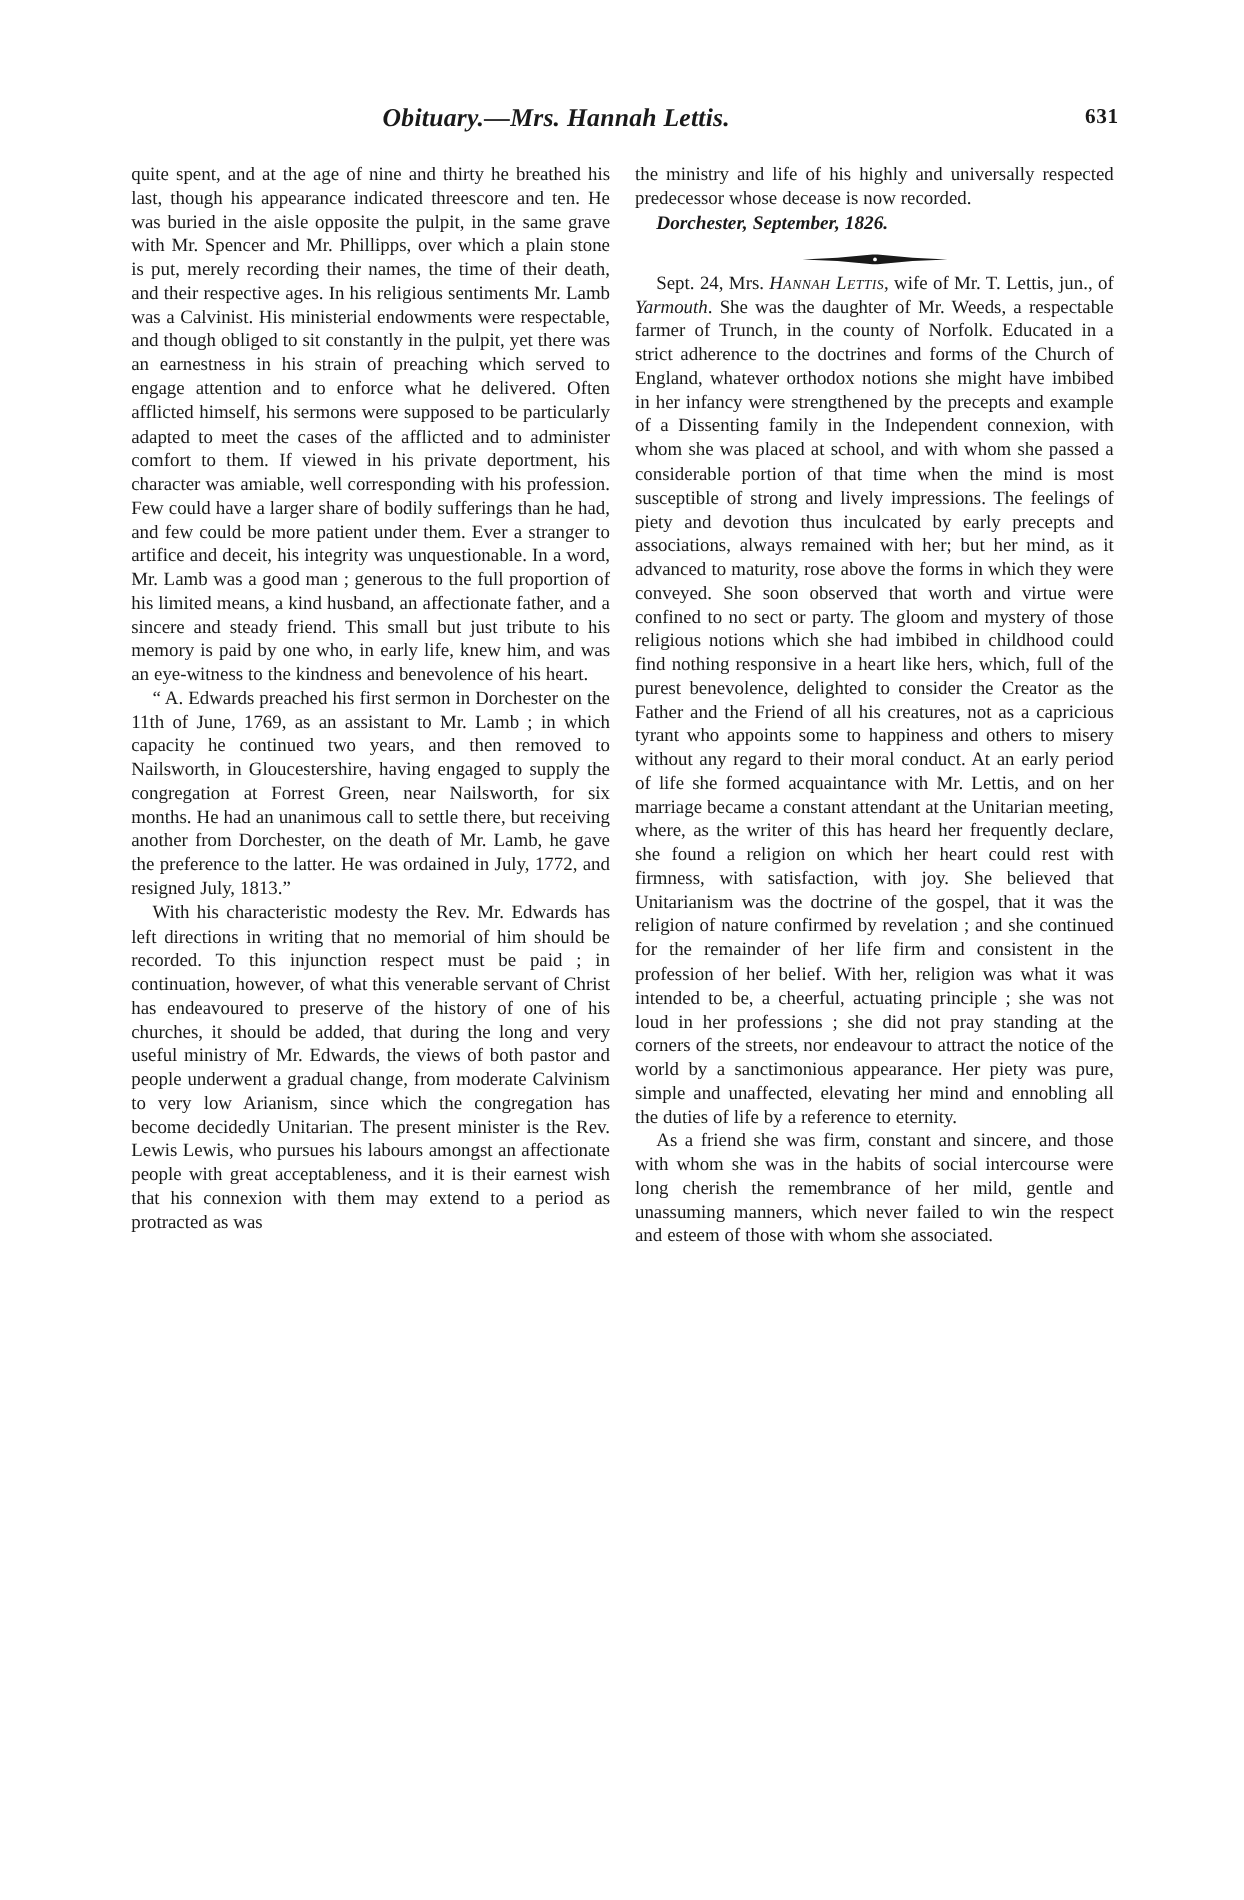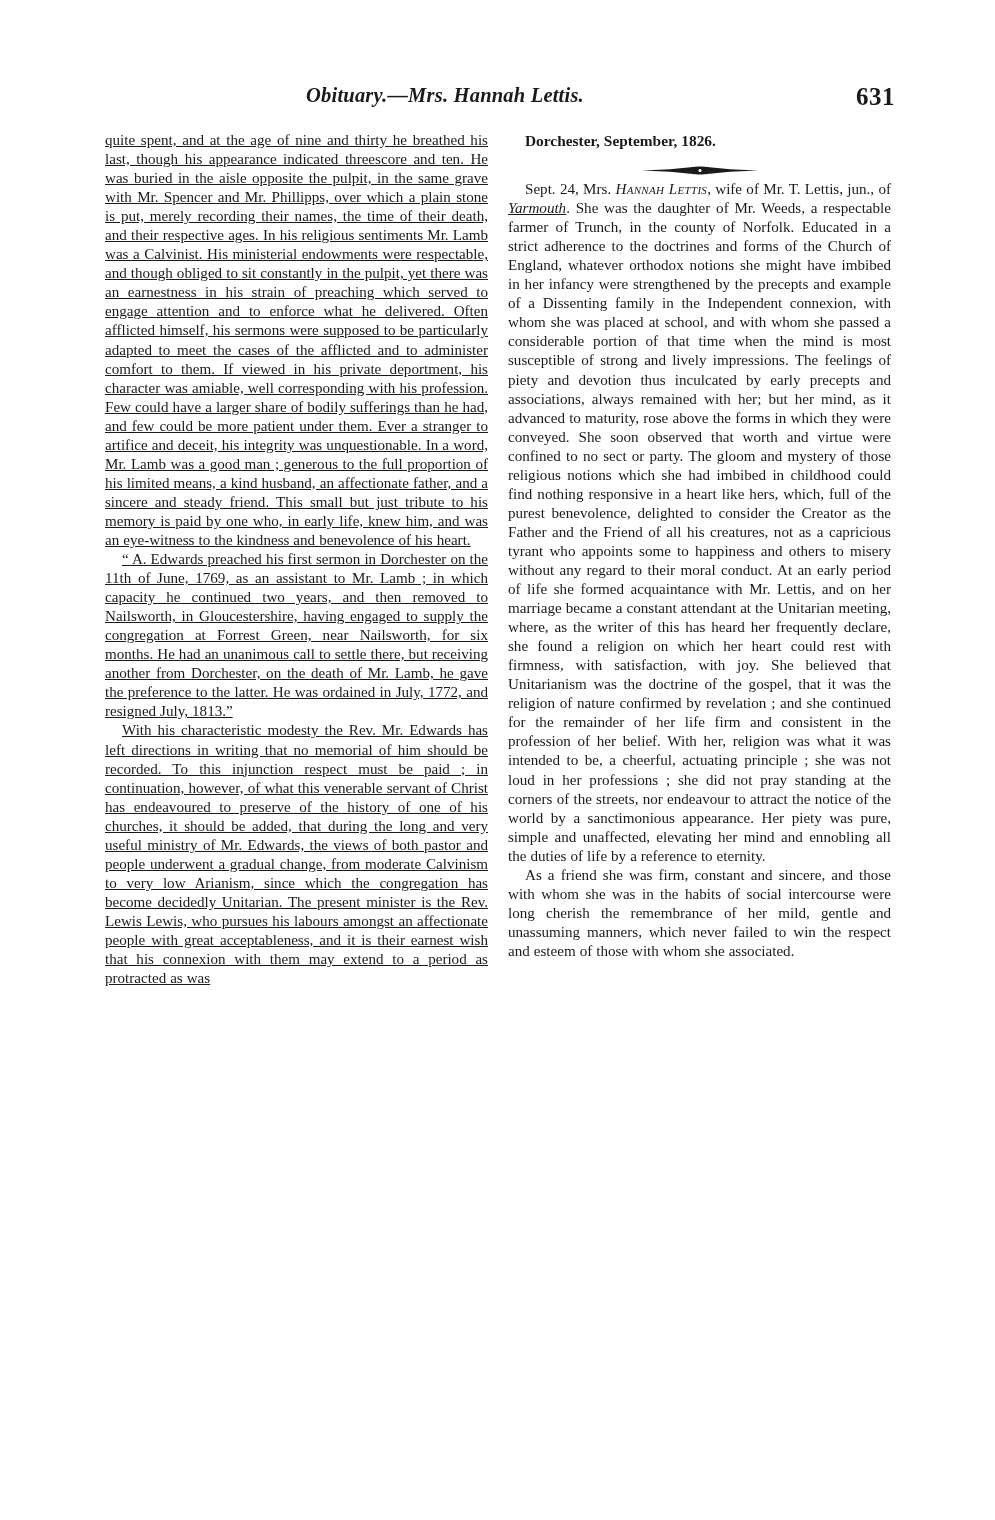--- a/index.html
+++ b/index.html
@@ -43,21 +43,21 @@
     font-weight: bold;
     font-size: 20.5px;
     letter-spacing: 0.2px;
     white-space: nowrap;
   }
   .running-head-folio {
     position: absolute;
     right: 0;
     top: -1px;
     font-weight: bold;
-    font-size: 25px;
+    font-size: 17px;
     letter-spacing: 0.5px;
   }
 
   
   .columns {
     position: absolute;
     left: 105px;
     top: 131px;
     width: 790px;
     height: 1340px;
@@ -67,43 +67,44 @@
     top: 0;
     width: 383px;
     font-size: 15.1px;
     line-height: 19.05px;
     text-align: justify;
     text-justify: inter-word;
     -webkit-hyphens: none;
     hyphens: none;
     word-spacing: 0.2px;
   }
-  .col-left  { left: 0; text-decoration: underline; }
+  .col-left  { left: 0; }
   .col-right { left: 403px; }
 
   .col p {
     margin: 0;
   }
   .col p.indent {
     text-indent: 17px;
   }
   
   .col p { text-align-last: left; }
 
   
-  .it { font-style: italic; text-decoration: underline; }
+  .it { font-style: italic; }
   .smallcaps {
     font-variant: small-caps;
     letter-spacing: 0.3px;
     font-style: italic;
   }
 
   
   .dateline {
     text-indent: 17px;
+    font-style: italic;
     font-weight: bold;
     font-size: 15.4px;
     text-align: left;
   }
 
   
   .ornament {
     position: relative;
     height: 25px;
     margin: 2px 0 3px 0;
@@ -131,20 +132,21 @@
   <div class="columns">
 
     <div class="col col-left">
       <p>quite spent, and at the age of nine and thirty he breathed his last, though his appearance indicated threescore and ten. He was buried in the aisle opposite the pulpit, in the same grave with Mr. Spencer and Mr. Phillipps, over which a plain stone is put, merely recording their names, the time of their death, and their respective ages. In his religious sentiments Mr. Lamb was a Calvinist. His ministerial endowments were respectable, and though obliged to sit constantly in the pulpit, yet there was an earnestness in his strain of preaching which served to engage attention and to enforce what he delivered. Often afflicted himself, his sermons were supposed to be particularly adapted to meet the cases of the afflicted and to administer comfort to them. If viewed in his private deportment, his character was amiable, well corresponding with his profession. Few could have a larger share of bodily sufferings than he had, and few could be more patient under them. Ever a stranger to artifice and deceit, his integrity was unquestionable. In a word, Mr. Lamb was a good man ; generous to the full proportion of his limited means, a kind husband, an affectionate father, and a sincere and steady friend. This small but just tribute to his memory is paid by one who, in early life, knew him, and was an eye-witness to the kindness and benevolence of his heart.</p>
       <p class="indent">“ A. Edwards preached his first sermon in Dorchester on the 11th of June, 1769, as an assistant to Mr. Lamb ; in which capacity he continued two years, and then removed to Nailsworth, in Gloucestershire, having engaged to supply the congregation at Forrest Green, near Nailsworth, for six months. He had an unanimous call to settle there, but receiving another from Dorchester, on the death of Mr. Lamb, he gave the preference to the latter. He was ordained in July, 1772, and resigned July, 1813.”</p>
       <p class="indent">With his characteristic modesty the Rev. Mr. Edwards has left directions in writing that no memorial of him should be recorded. To this injunction respect must be paid ; in continuation, however, of what this venerable servant of Christ has endeavoured to preserve of the history of one of his churches, it should be added, that during the long and very useful ministry of Mr. Edwards, the views of both pastor and people underwent a gradual change, from moderate Calvinism to very low Arianism, since which the congregation has become decidedly Unitarian. The present minister is the Rev. Lewis Lewis, who pursues his labours amongst an affectionate people with great acceptableness, and it is their earnest wish that his connexion with them may extend to a period as protracted as was</p>
     </div>
 
     <div class="col col-right">
 
+      <p>the ministry and life of his highly and universally respected predecessor whose decease is now recorded.</p>
 
       <p class="dateline">Dorchester, September, 1826.</p>
 
       <div class="ornament">
         <span class="lens">
           <svg width="120" height="11" viewBox="0 0 120 11" xmlns="http://www.w3.org/2000/svg">
             <path d="M2 5.5 L30 4.2 L58 1.6 L62 1.6 L90 4.2 L118 5.5 L90 6.8 L62 9.4 L58 9.4 L30 6.8 Z" fill="#1a1a1a"></path>
             <circle cx="60" cy="5.5" r="1.5" fill="#ffffff"></circle>
           </svg>
         </span>

